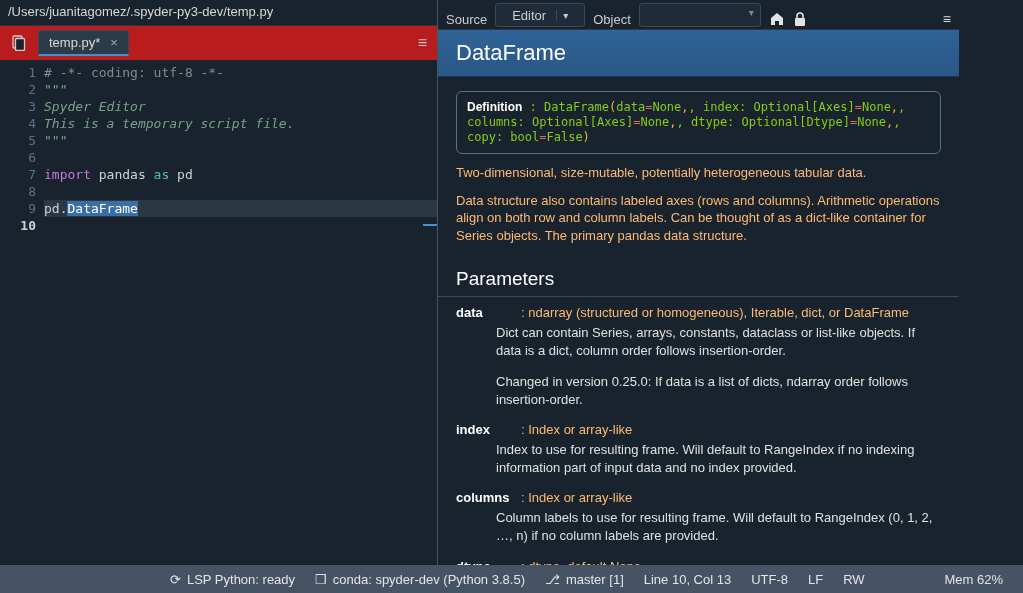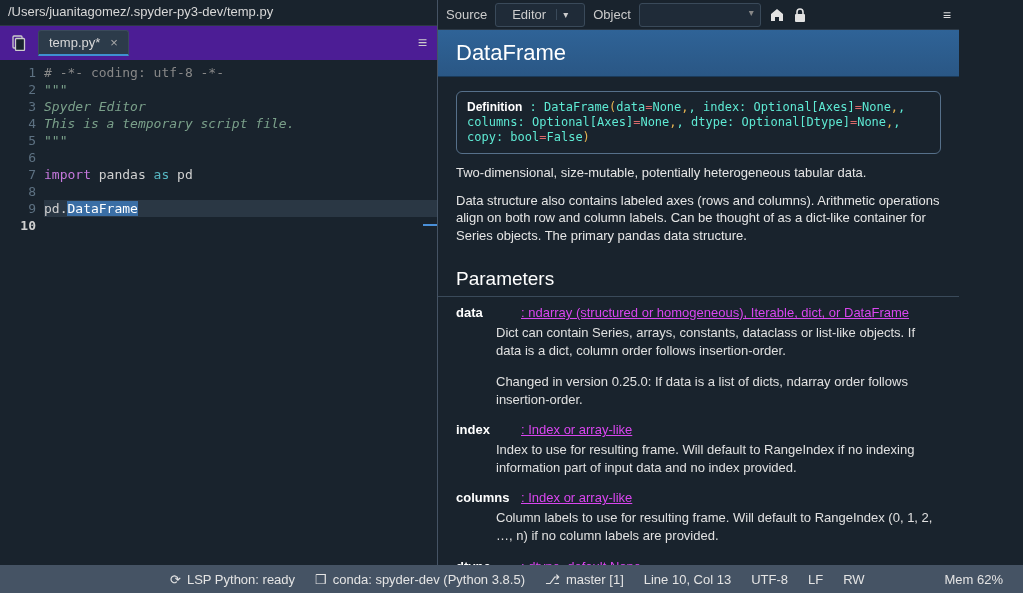--- a/index.html
+++ b/index.html
@@ -28,21 +28,21 @@
   height: 26px;
   padding: 4px 8px;
   font-size: 13px;
   color: #d8d8d8;
   border-bottom: 1px solid #2c3845;
 }
 .tab-row {
   display: flex;
   align-items: center;
   height: 34px;
-  background: #4c1d95;
+  background: #b91c1c;
   padding-left: 6px;
 }
 .file-icon {
   width: 26px;
   height: 26px;
   display: flex;
   align-items: center;
   justify-content: center;
   margin-right: 6px;
 }
@@ -108,21 +108,21 @@
   background: #4a90d9;
 }
 .right-pane {
   width: 521px;
   display: flex;
   flex-direction: column;
   background: #19232d;
 }
 .help-toolbar {
   display: flex;
-  align-items: center;
+  align-items: flex-end;
   gap: 8px;
   height: 30px;
   padding: 2px 8px;
   border-bottom: 1px solid #2c3845;
 }
 .help-toolbar .lbl { color: #ccc; font-size: 13px; }
 .dropdown {
   display: flex;
   align-items: center;
   background: #1f2b38;
@@ -164,42 +164,42 @@
   border: 1px solid #56708a;
   border-radius: 6px;
   padding: 8px 10px;
   font-family: "Menlo","Consolas",monospace;
   font-size: 12px;
   line-height: 15px;
 }
 .def-label { font-family: -apple-system,sans-serif; font-weight: bold; color: #fff; margin-top: 20px; }
 .tok-y { color: #e6b450; }
 .tok-r { color: #d86a6a; }
-.tok-w { color: #5eead4; }
+.tok-w { color: #84cc16; }
 .desc {
   padding: 0 18px 10px 18px;
   line-height: 1.35;
   font-size: 13px;
-  color: #e5e5e5;
+  color: #fdba74;
 }
 .desc p { margin-bottom: 10px; }
 .section-h {
   font-size: 19px;
   color: #fff;
   padding: 4px 18px 6px 18px;
   border-bottom: 1px solid #3a4a5a;
   margin-bottom: 8px;
 }
 .params {
   padding: 0 18px;
   font-size: 13px;
 }
 .param-row { display: flex; margin-bottom: 4px; }
 .param-name { font-weight: bold; color: #fff; min-width: 65px; }
-.param-type { color: #d946ef; text-decoration: underline; }
+.param-type { color: #fdba74; }
 .param-desc { margin: 4px 0 14px 40px; line-height: 1.35; color: #e0e0e0; }
 
 .statusbar {
   position: absolute;
   left: 0; right: 0; bottom: 0;
   height: 28px;
   background: #455364;
   display: flex;
   align-items: center;
   font-size: 13px;

